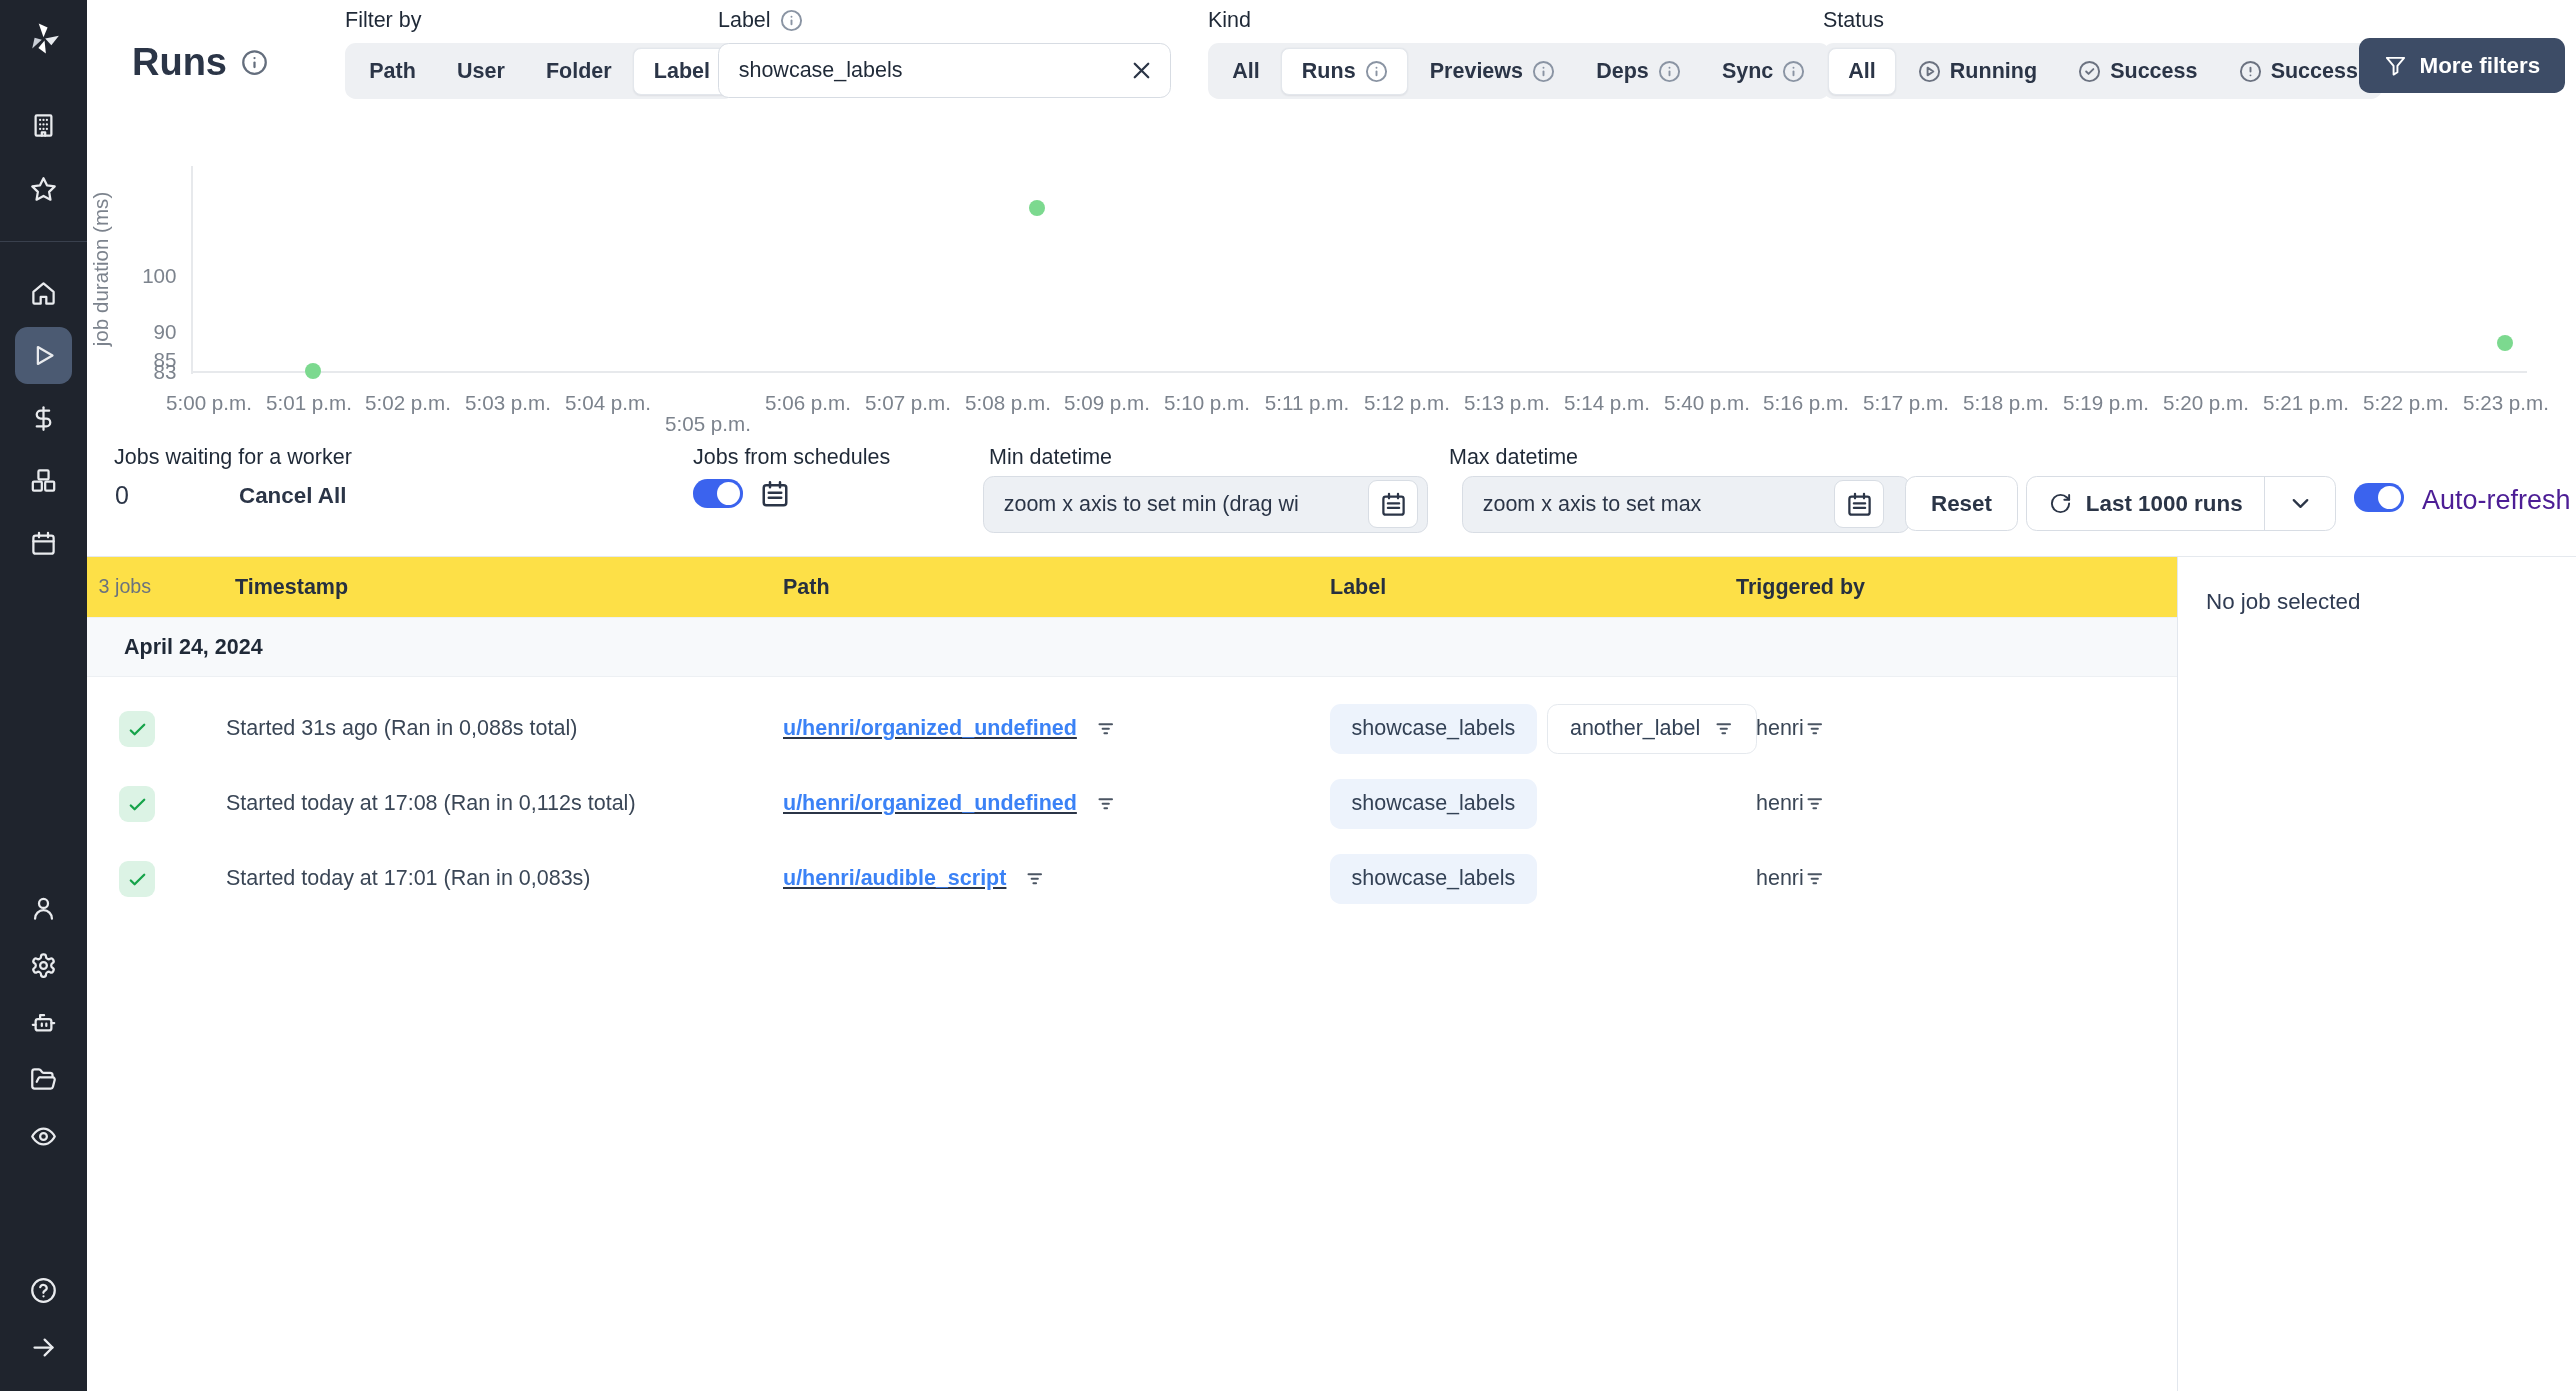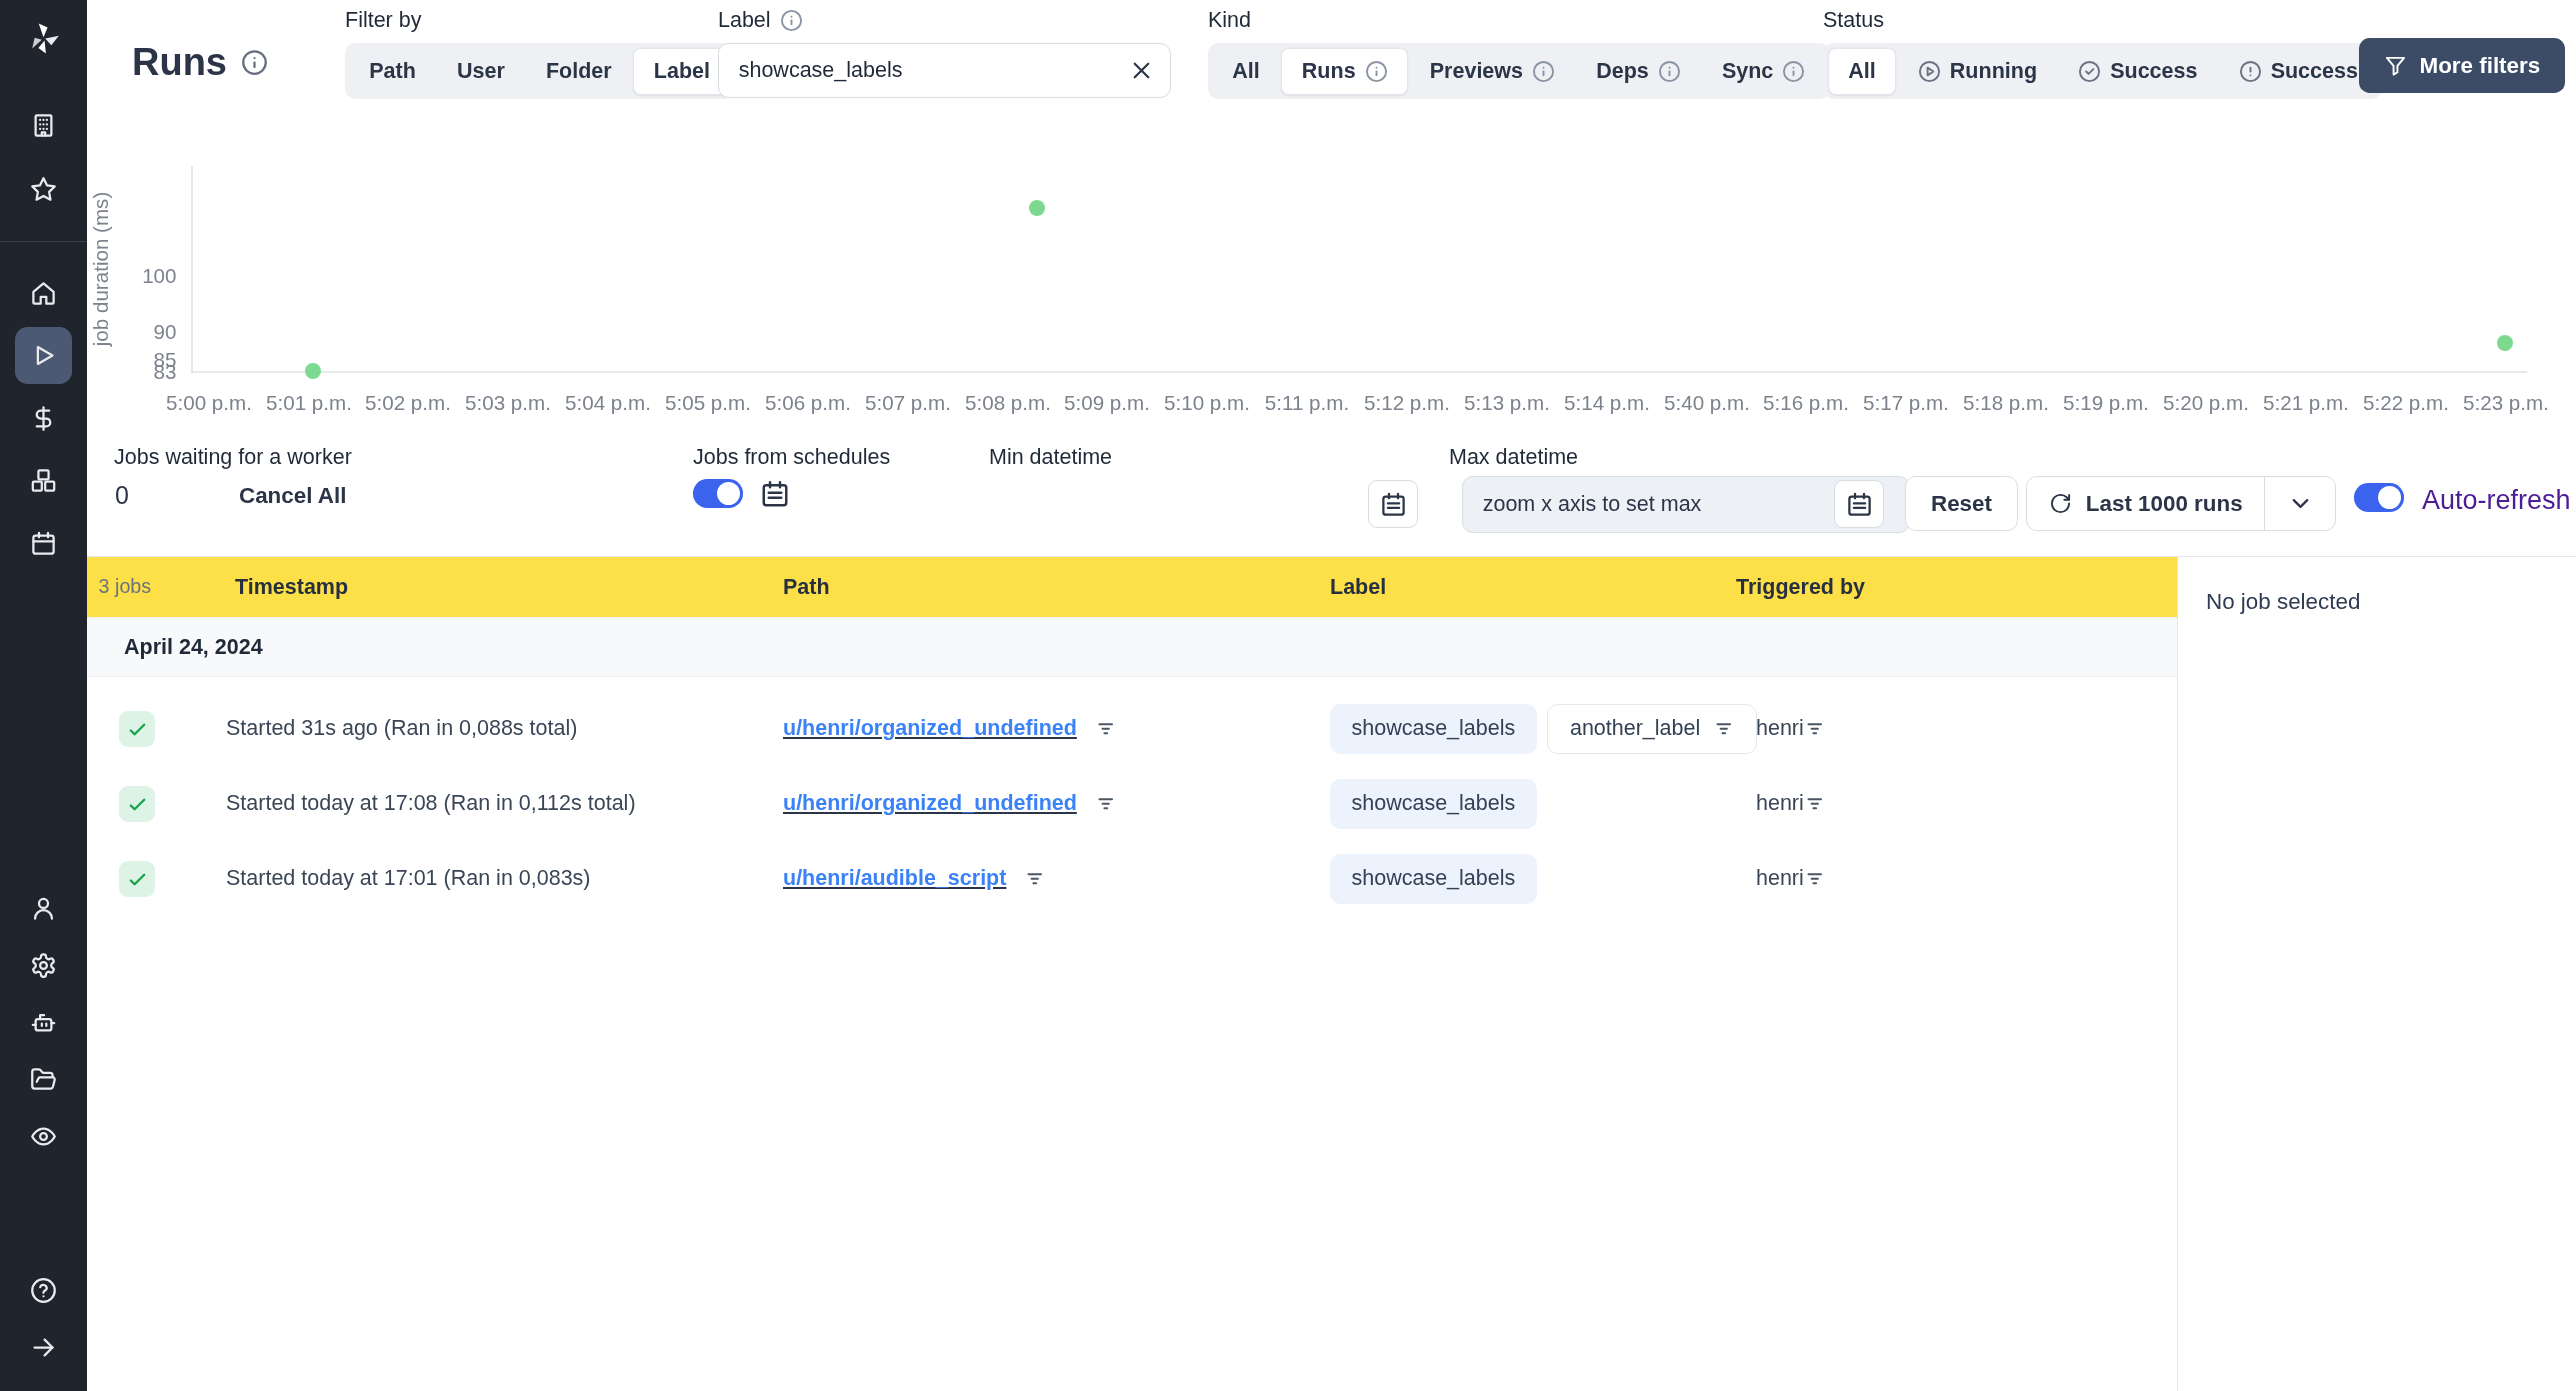--- a/index.html
+++ b/index.html
@@ -331,21 +331,21 @@
       <span class="ytick" style="left: 12.5px; top: 200px;">90</span>
       <span class="ytick" style="left: 12.5px; top: 228px;">85</span>
       <span class="ytick" style="left: 12.5px; top: 240px;">83</span>
     </div>
   <div>
       <span class="xtick" style="left: 122px;">5:00 p.m.</span>
       <span class="xtick" style="left: 222px;">5:01 p.m.</span>
       <span class="xtick" style="left: 321px;">5:02 p.m.</span>
       <span class="xtick" style="left: 421px;">5:03 p.m.</span>
       <span class="xtick" style="left: 521px;">5:04 p.m.</span>
-      <span class="xtick" style="left: 621px;">5:05 p.m.</span>
+      <span class="xtick" style="left: 621px; margin-top: 21px;">5:05 p.m.</span>
       <span class="xtick" style="left: 721px;">5:06 p.m.</span>
       <span class="xtick" style="left: 821px;">5:07 p.m.</span>
       <span class="xtick" style="left: 921px;">5:08 p.m.</span>
       <span class="xtick" style="left: 1020px;">5:09 p.m.</span>
       <span class="xtick" style="left: 1120px;">5:10 p.m.</span>
       <span class="xtick" style="left: 1220px;">5:11 p.m.</span>
       <span class="xtick" style="left: 1320px;">5:12 p.m.</span>
       <span class="xtick" style="left: 1420px;">5:13 p.m.</span>
       <span class="xtick" style="left: 1520px;">5:14 p.m.</span>
       <span class="xtick" style="left: 1620px;">5:40 p.m.</span>
@@ -374,20 +374,21 @@
   <span class="toggle" style="position:absolute;left:606px;top:41px"></span>
   <button style="position:absolute;left:673px;top:41px">
     <svg class="gray-ic" style="width:30px;height:30px;stroke:#2b3547" viewBox="0 0 24 24">
         <rect x="3" y="5" width="18" height="16" rx="2"></rect>
         <path d="M8 2.5v4M16 2.5v4"></path>
         <path d="M7 11h10M7 15h10"></path>
       </svg>
   </button>
 
   <div class="ctl-label" style="left:902px">Min datetime</div>
+  <input class="dt-input" style="left: 896px; width: 445px;" type="text" placeholder="zoom x axis to set min (drag wi">
   <button class="dt-cal-btn" style="left:1281px">
     <svg class="gray-ic" style="width:27px;height:27px;stroke:#2b3547" viewBox="0 0 24 24">
         <rect x="3" y="5" width="18" height="16" rx="2"></rect>
         <path d="M8 2.5v4M16 2.5v4"></path>
         <path d="M7 11h10M7 15h10"></path>
       </svg>
   </button>
 
   <div class="ctl-label" style="left:1362px">Max datetime</div>
   <input class="dt-input" style="left: 1360px; width: 448px; margin-left: 15px;" type="text" placeholder="zoom x axis to set max">

